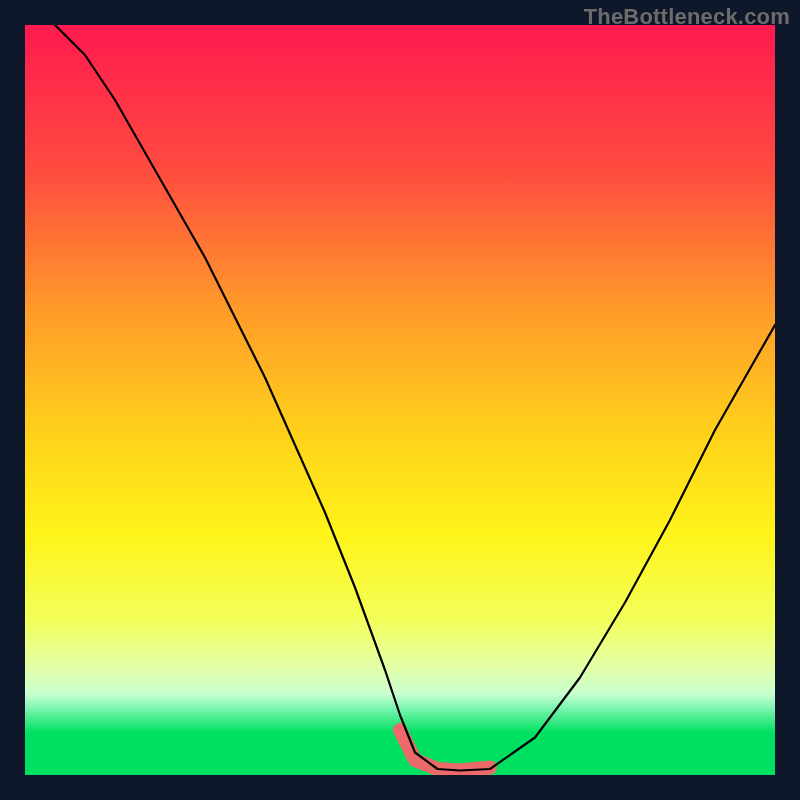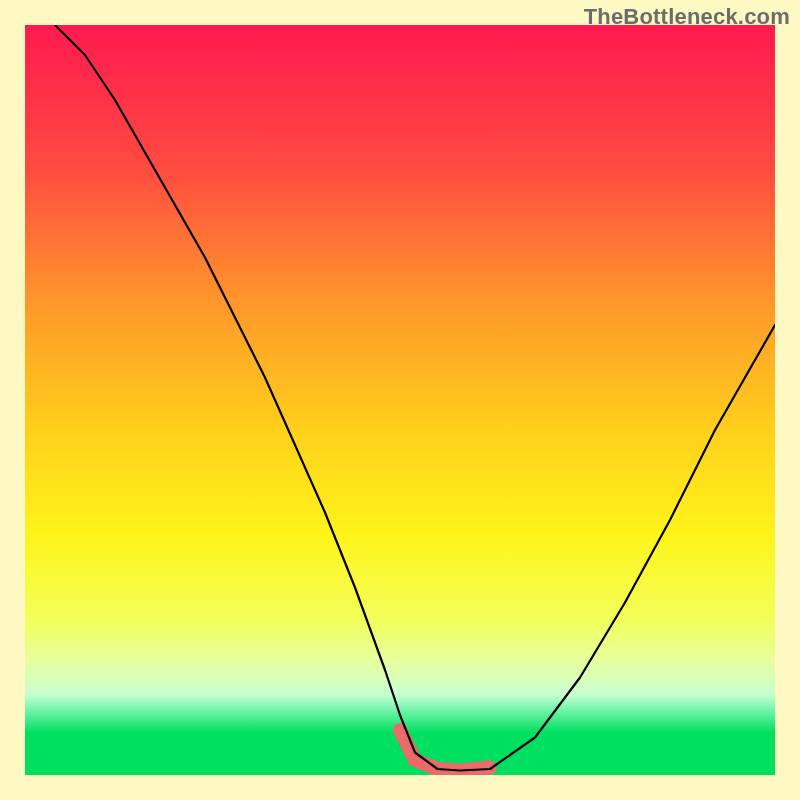--- a/index.html
+++ b/index.html
@@ -9,21 +9,21 @@
     height: 800px;
     background: #000;
     overflow: hidden;
   }
   .frame {
     position: absolute;
     left: 0;
     top: 0;
     width: 800px;
     height: 800px;
-    background: #fef9c3;
+    background: #0f172a;
   }
   .plot-area {
     position: absolute;
     left: 25px;
     top: 25px;
     width: 750px;
     height: 750px;
     background: linear-gradient(to bottom, #00e060 0%, #00e060 100%);
     overflow: hidden;
   }

